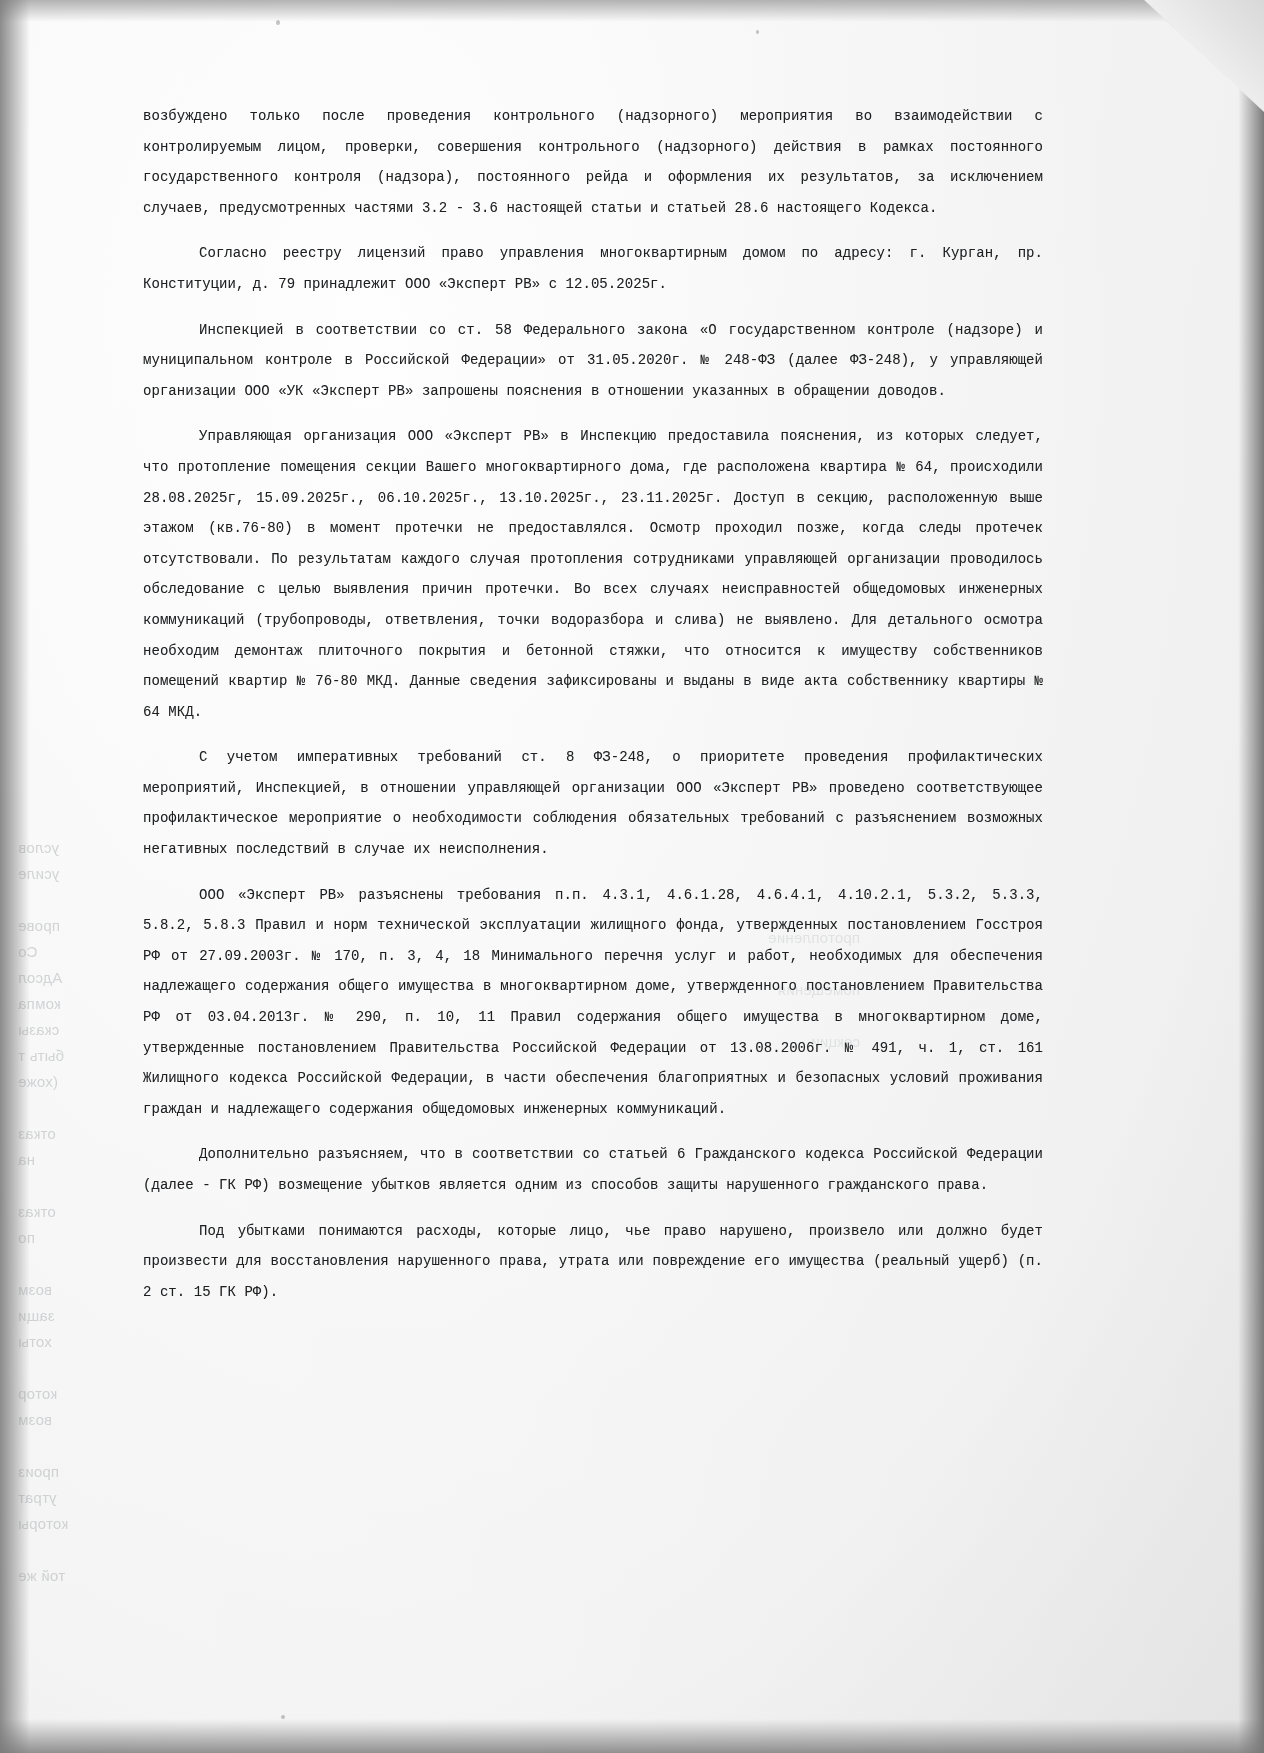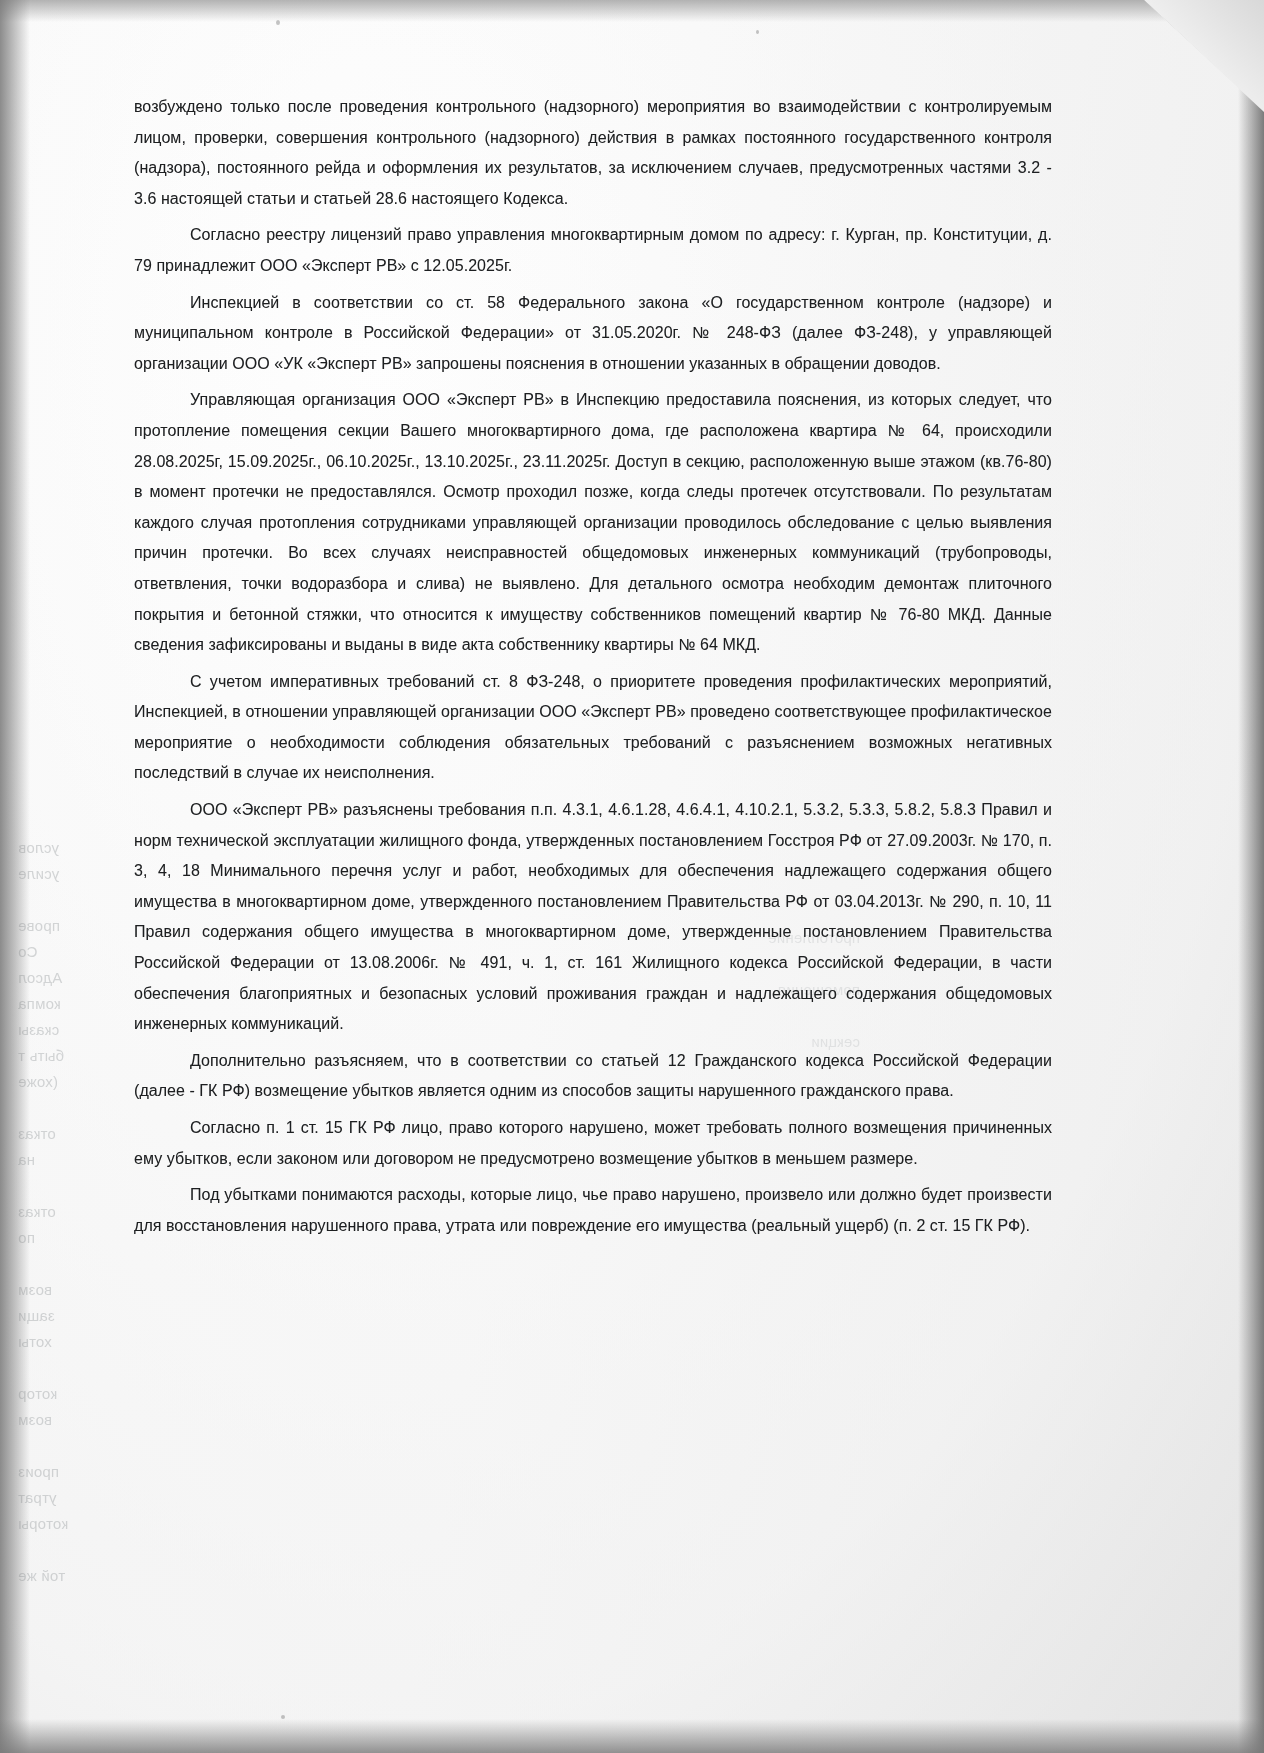--- a/index.html
+++ b/index.html
@@ -97,28 +97,29 @@
     width: 240px;
     opacity: 0.55;
   }
   .content {
     position: absolute;
     left: 128px;
     top: 86px;
     width: 930px;
   }
   p.para {
-    margin: 6px;
+    margin: 15px;
     text-align: justify;
     text-justify: inter-word;
-    font-size: 16px;
+    font-size: 14px;
     line-height: 30.6px;
     color: #1d1f21;
     text-indent: 56px;
     letter-spacing: 0.05px;
+    font-family: Liberation Mono, monospace;
   }
   p.para.noindent {
     text-indent: 0;
   }
   
   .content p.para {
     text-shadow: 0 0 0.4px rgba(30,30,30,0.25);
   }
   .speck {
     position: absolute;
@@ -169,22 +170,21 @@
 
 секции</div>
 
   <div class="content">
     <p class="para noindent">возбуждено только после проведения контрольного (надзорного) мероприятия во взаимодействии с контролируемым лицом, проверки, совершения контрольного (надзорного) действия в рамках постоянного государственного контроля (надзора), постоянного рейда и оформления их результатов, за исключением случаев, предусмотренных частями 3.2 - 3.6 настоящей статьи и статьей 28.6 настоящего Кодекса.</p>
     <p class="para">Согласно реестру лицензий право управления многоквартирным домом по адресу: г. Курган, пр. Конституции, д. 79 принадлежит ООО «Эксперт РВ» с 12.05.2025г.</p>
     <p class="para">Инспекцией в соответствии со ст. 58 Федерального закона «О государственном контроле (надзоре) и муниципальном контроле в Российской Федерации» от 31.05.2020г. № 248-ФЗ (далее ФЗ-248), у управляющей организации ООО «УК «Эксперт РВ» запрошены пояснения в отношении указанных в обращении доводов.</p>
     <p class="para">Управляющая организация ООО «Эксперт РВ» в Инспекцию предоставила пояснения, из которых следует, что протопление помещения секции Вашего многоквартирного дома, где расположена квартира № 64, происходили 28.08.2025г, 15.09.2025г., 06.10.2025г., 13.10.2025г., 23.11.2025г. Доступ в секцию, расположенную выше этажом (кв.76-80) в момент протечки не предоставлялся. Осмотр проходил позже, когда следы протечек отсутствовали. По результатам каждого случая протопления сотрудниками управляющей организации проводилось обследование с целью выявления причин протечки. Во всех случаях неисправностей общедомовых инженерных коммуникаций (трубопроводы, ответвления, точки водоразбора и слива) не выявлено. Для детального осмотра необходим демонтаж плиточного покрытия и бетонной стяжки, что относится к имуществу собственников помещений квартир № 76-80 МКД. Данные сведения зафиксированы и выданы в виде акта собственнику квартиры № 64 МКД.</p>
     <p class="para">С учетом императивных требований ст. 8 ФЗ-248, о приоритете проведения профилактических мероприятий, Инспекцией, в отношении управляющей организации ООО «Эксперт РВ» проведено соответствующее профилактическое мероприятие о необходимости соблюдения обязательных требований с разъяснением возможных негативных последствий в случае их неисполнения.</p>
     <p class="para">ООО «Эксперт РВ» разъяснены требования п.п. 4.3.1, 4.6.1.28, 4.6.4.1, 4.10.2.1, 5.3.2, 5.3.3, 5.8.2, 5.8.3 Правил и норм технической эксплуатации жилищного фонда, утвержденных постановлением Госстроя РФ от 27.09.2003г. № 170, п. 3, 4, 18 Минимального перечня услуг и работ, необходимых для обеспечения надлежащего содержания общего имущества в многоквартирном доме, утвержденного постановлением Правительства РФ от 03.04.2013г. № 290, п. 10, 11 Правил содержания общего имущества в многоквартирном доме, утвержденные постановлением Правительства Российской Федерации от 13.08.2006г. № 491, ч. 1, ст. 161 Жилищного кодекса Российской Федерации, в части обеспечения благоприятных и безопасных условий проживания граждан и надлежащего содержания общедомовых инженерных коммуникаций.</p>
-    <p class="para">Дополнительно разъясняем, что в соответствии со статьей 12 Гражданского кодекса Российской Федерации (далее - ГК РФ) возмещение убытков является одним из способов защиты нарушенного гражданского права.</p>
-    <p class="para">Согласно п. 1 ст. 15 ГК РФ лицо, право которого нарушено, может требовать полного возмещения причиненных ему убытков, если законом или договором не предусмотрено возмещение убытков в меньшем размере.</p>
+    <p class="para">Дополнительно разъясняем, что в соответствии со статьей 6 Гражданского кодекса Российской Федерации (далее - ГК РФ) возмещение убытков является одним из способов защиты нарушенного гражданского права.</p>
     <p class="para">Под убытками понимаются расходы, которые лицо, чье право нарушено, произвело или должно будет произвести для восстановления нарушенного права, утрата или повреждение его имущества (реальный ущерб) (п. 2 ст. 15 ГК РФ).</p>
   </div>
 
   <div class="speck" style="left:276px; top:20px; width:4px; height:5px;"></div>
   <div class="speck" style="left:756px; top:30px; width:3px; height:4px;"></div>
   <div class="speck" style="left:281px; top:1715px; width:4px; height:4px;"></div>
 
   <div class="edge-top"></div>
   <div class="edge-left"></div>
   <div class="edge-right"></div>

